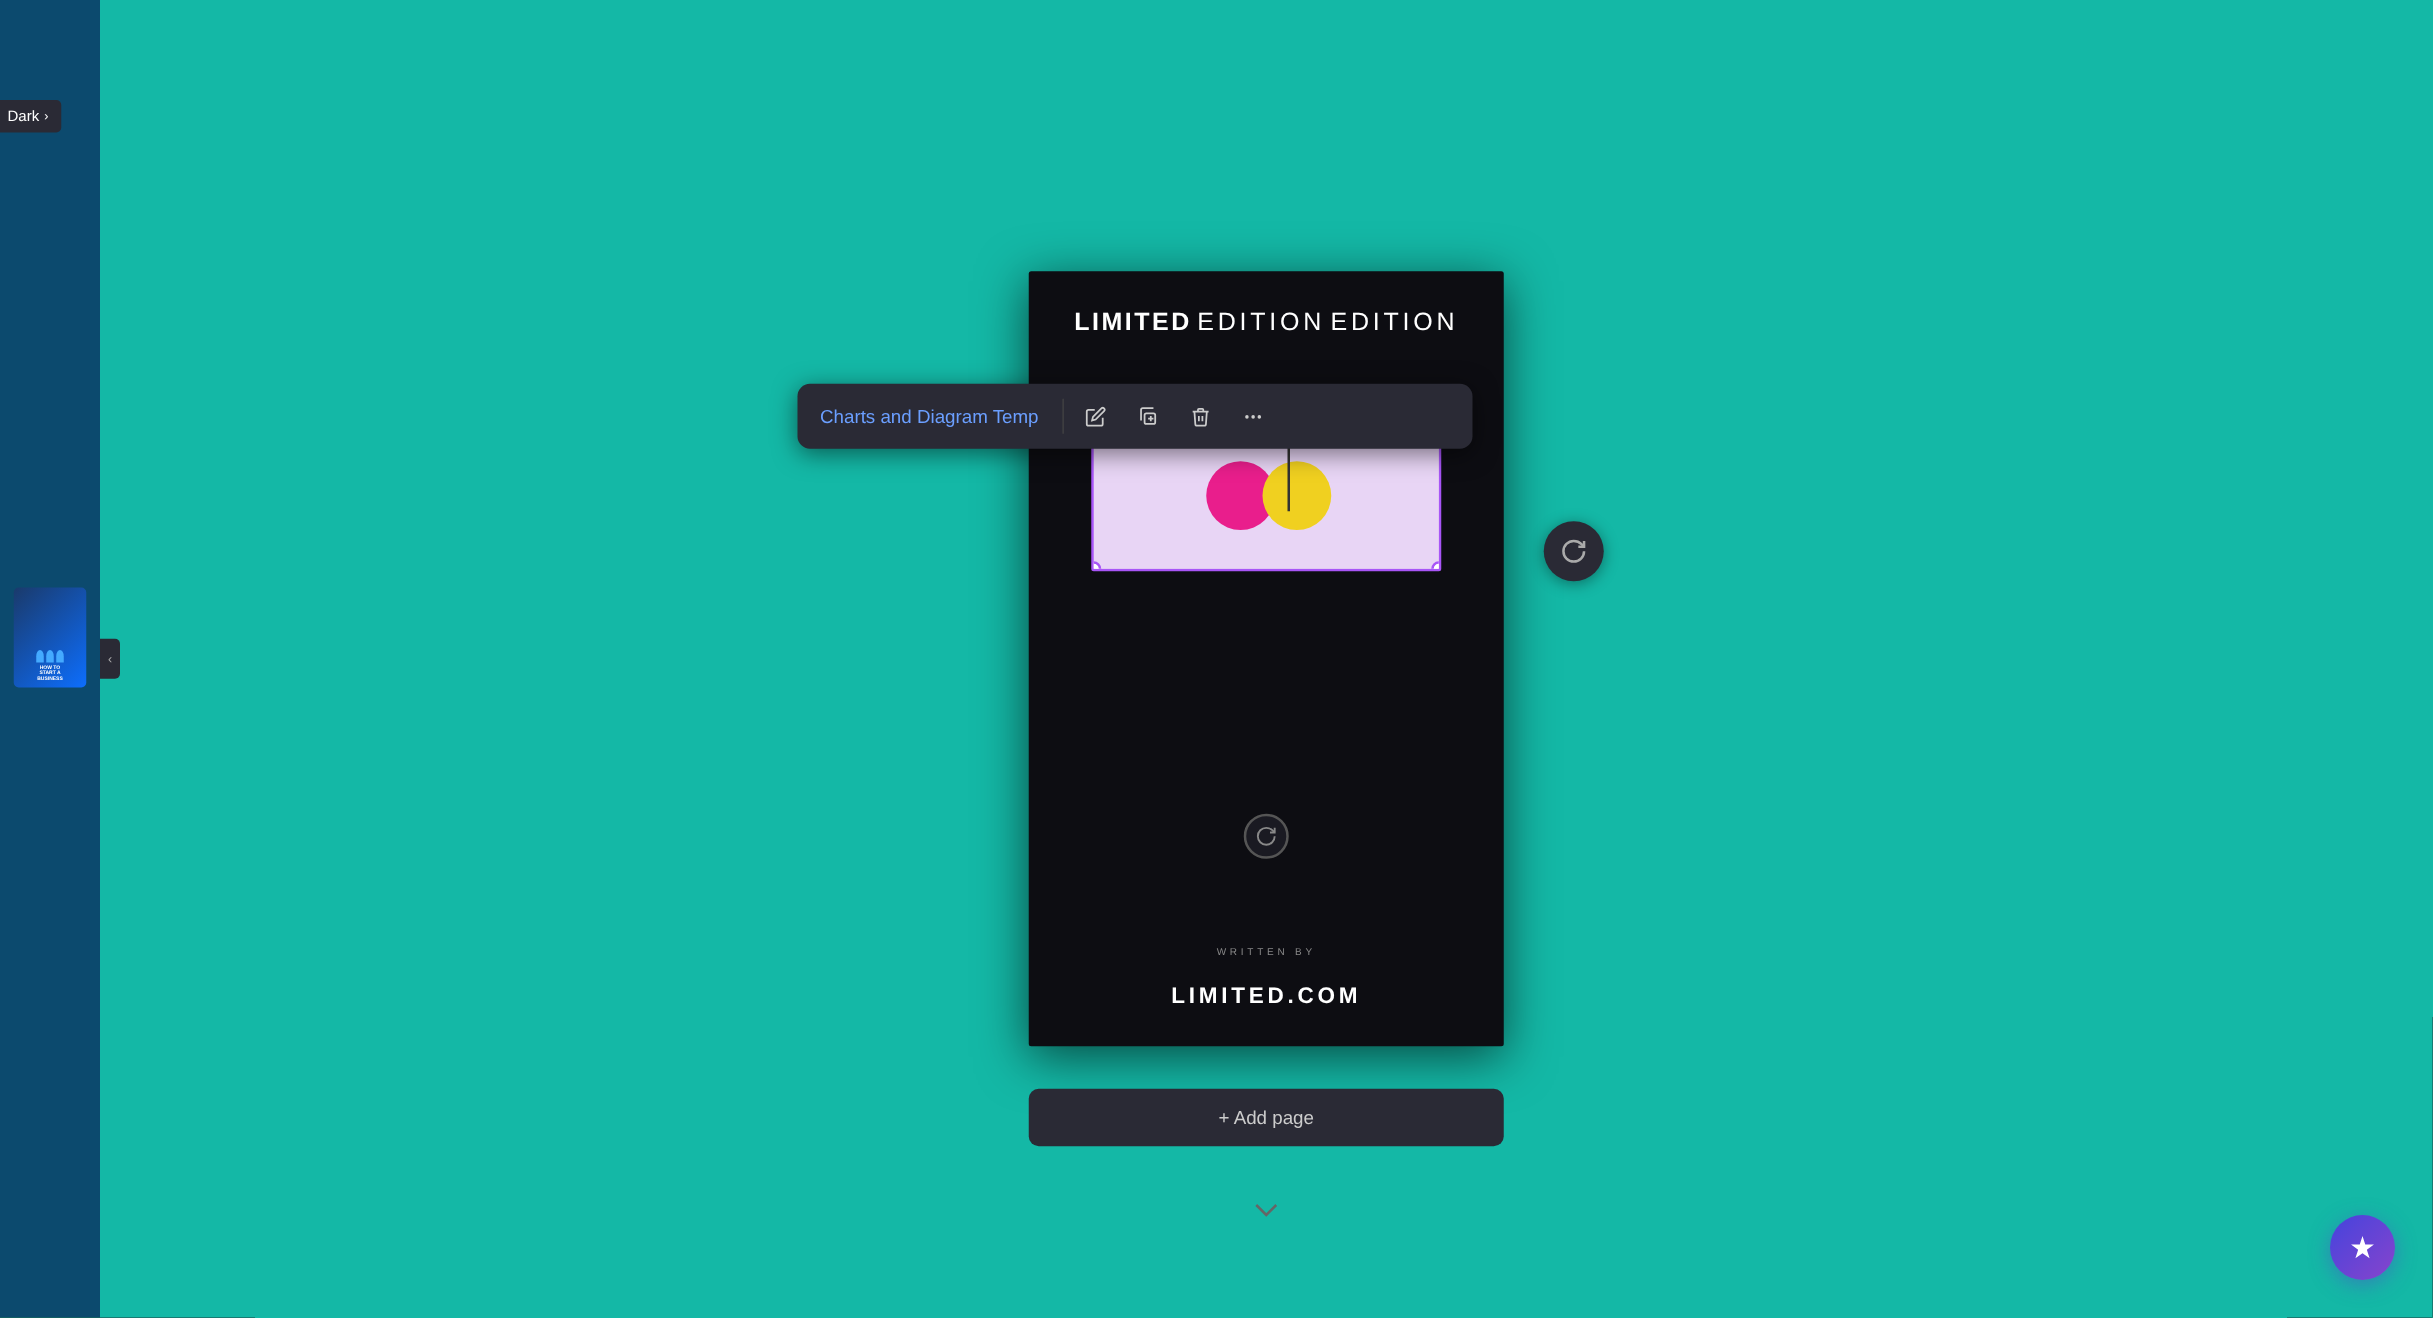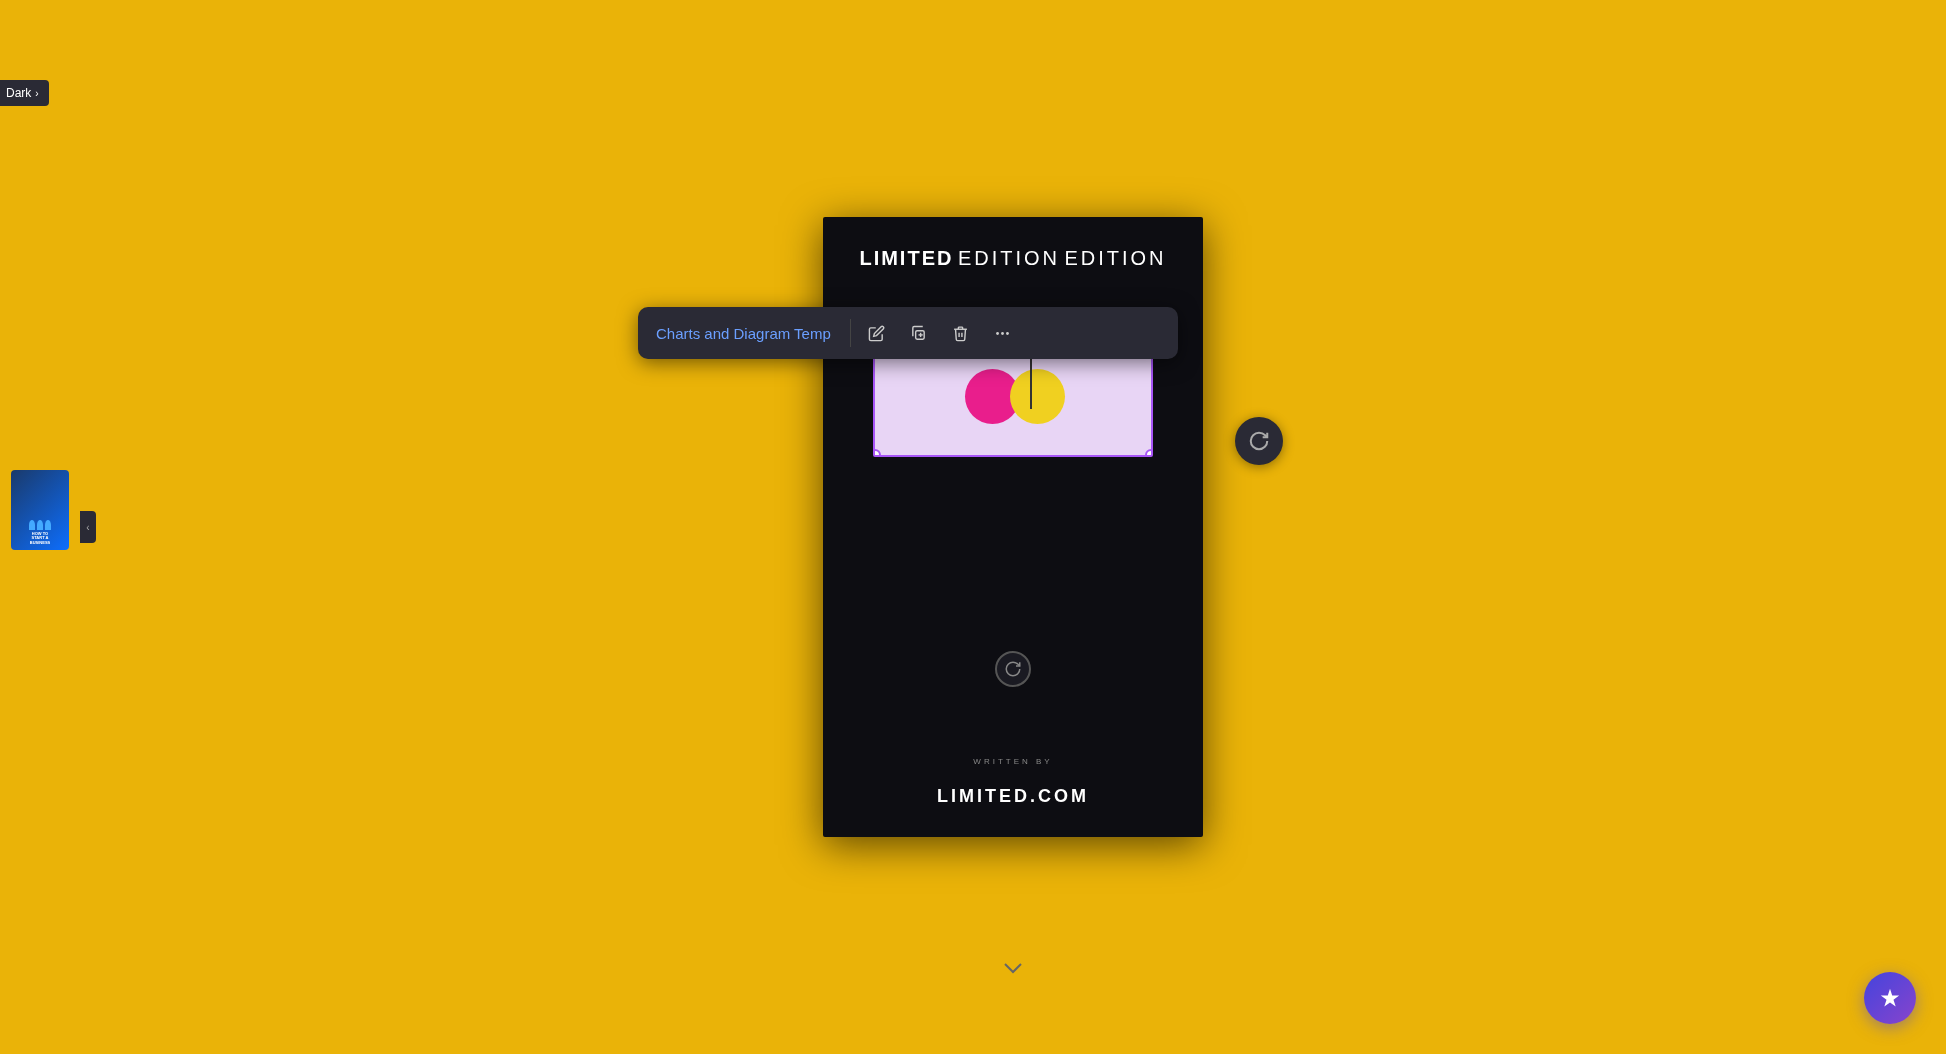--- a/index.html
+++ b/index.html
@@ -12,21 +12,21 @@
       position: relative;
     }
 
     
     .sidebar {
       position: absolute;
       left: 0;
       top: 0;
       width: 80px;
       height: 100%;
-      background: #eab308;
+      background: #0c4a6e;
       display: flex;
       flex-direction: column;
       align-items: center;
       padding-top: 30px;
       gap: 10px;
       z-index: 10;
     }
 
     .dark-label {
       position: absolute;
@@ -108,21 +108,21 @@
       z-index: 20;
     }
 
     
     .main-canvas {
       position: absolute;
       left: 80px;
       top: 0;
       right: 0;
       bottom: 0;
-      background: #eab308;
+      background: #14b8a6;
       display: flex;
       align-items: center;
       justify-content: center;
     }
 
     
     .top-icons {
       position: absolute;
       top: 8px;
       right: 120px;
@@ -561,20 +561,23 @@
     </div>
 
 
     <div class="refresh-fab">
       <svg width="22" height="22" viewBox="0 0 24 24" fill="none" stroke="#aaa" stroke-width="2.2">
         <path d="M21 12a9 9 0 1 1-9-9c2.52 0 4.93 1 6.74 2.74L21 8"></path>
         <path d="M21 3v5h-5"></path>
       </svg>
     </div>
 
+    <button class="add-page-btn">
+      <span>+ Add page</span>
+    </button>
 
     <div class="bottom-chevron">
       <svg width="20" height="12" viewBox="0 0 20 12" fill="none" stroke="#666" stroke-width="2">
         <polyline points="2,2 10,10 18,2"></polyline>
       </svg>
     </div>
 
   </div>
 </div>
 

